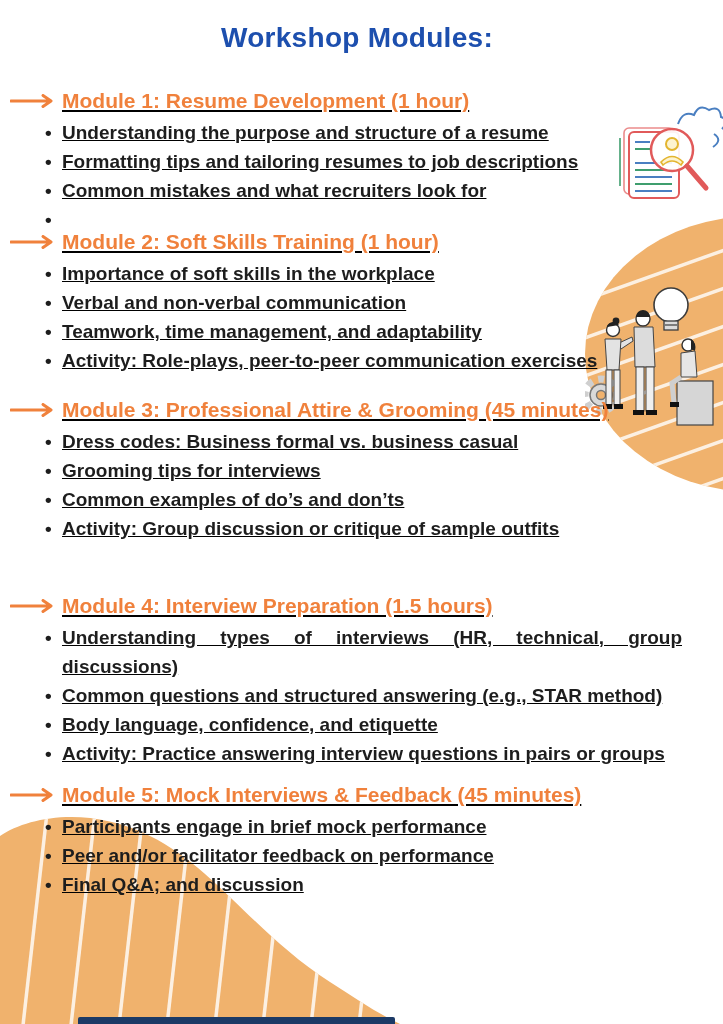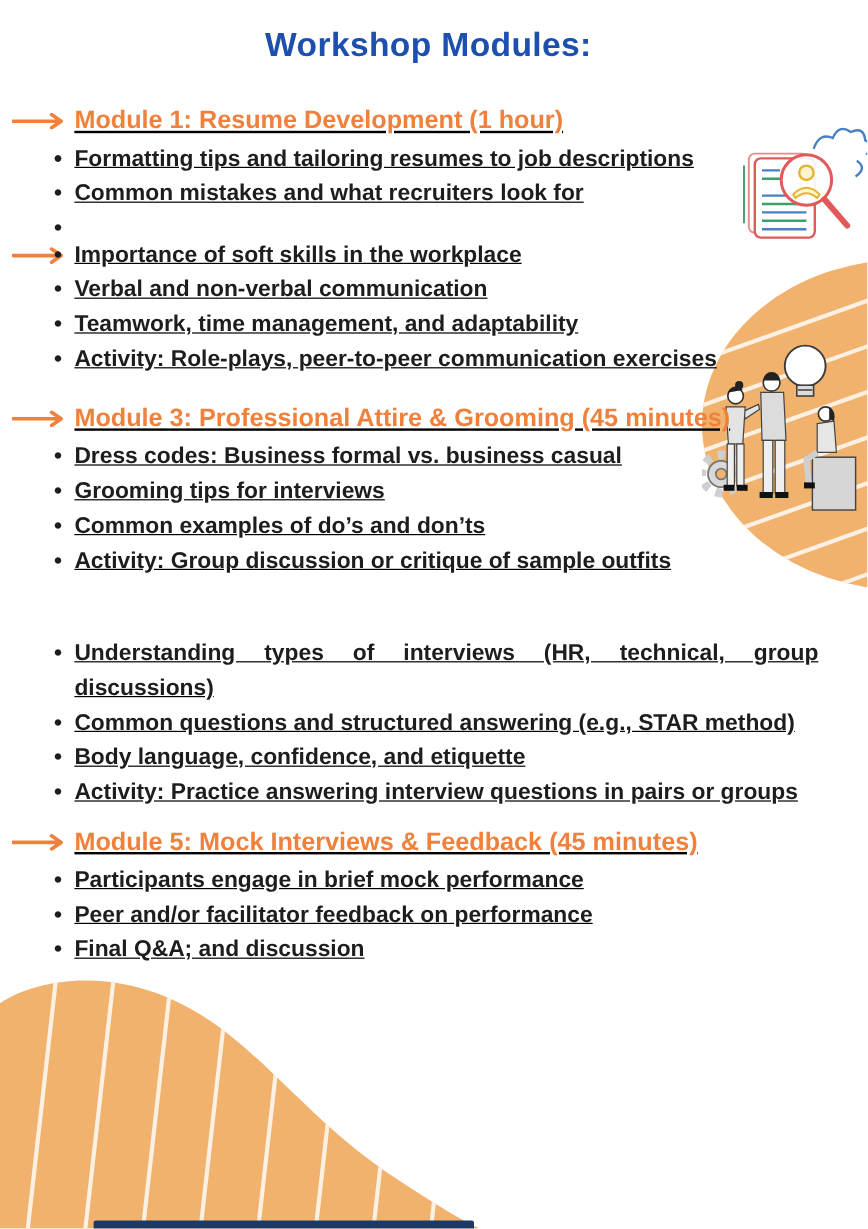--- a/index.html
+++ b/index.html
@@ -152,31 +152,32 @@
 
     <div class="modules">
 
       <div class="module m1">
         <div class="mod-heading">
           <svg class="arrow" width="48" height="14" viewBox="0 0 48 14">
             <path d="M1 7 H40 M33 1.5 L41 7 L33 12.5" fill="none" stroke="#f0813c" stroke-width="3" stroke-linecap="round" stroke-linejoin="round"></path>
           </svg>
           <span>Module 1: Resume Development (1 hour)</span>
         </div>
-        <div class="bullet"><span class="dot">•</span></div>
+        <div class="bullet"><span class="dot">•</span><span>Understanding the purpose and structure of a resume</span></div>
         <div class="bullet"><span class="dot">•</span><span>Formatting tips and tailoring resumes to job descriptions</span></div>
         <div class="bullet"><span class="dot">•</span><span>Common mistakes and what recruiters look for</span></div>
         <div class="bullet"><span class="dot">•</span></div>
       </div>
 
       <div class="module m2">
         <div class="mod-heading">
           <svg class="arrow" width="48" height="14" viewBox="0 0 48 14">
             <path d="M1 7 H40 M33 1.5 L41 7 L33 12.5" fill="none" stroke="#f0813c" stroke-width="3" stroke-linecap="round" stroke-linejoin="round"></path>
           </svg>
+          <span>Module 2: Soft Skills Training (1 hour)</span>
         </div>
         <div class="bullet"><span class="dot">•</span><span>Importance of soft skills in the workplace</span></div>
         <div class="bullet"><span class="dot">•</span><span>Verbal and non-verbal communication</span></div>
         <div class="bullet"><span class="dot">•</span><span>Teamwork, time management, and adaptability</span></div>
         <div class="bullet"><span class="dot">•</span><span>Activity: Role-plays, peer-to-peer communication exercises</span></div>
       </div>
 
       <div class="module m3">
         <div class="mod-heading">
           <svg class="arrow" width="48" height="14" viewBox="0 0 48 14">
@@ -184,20 +185,26 @@
           </svg>
           <span>Module 3: Professional Attire &amp; Grooming (45 minutes)</span>
         </div>
         <div class="bullet"><span class="dot">•</span><span>Dress codes: Business formal vs. business casual</span></div>
         <div class="bullet"><span class="dot">•</span><span>Grooming tips for interviews</span></div>
         <div class="bullet"><span class="dot">•</span><span>Common examples of do’s and don’ts</span></div>
         <div class="bullet"><span class="dot">•</span><span>Activity: Group discussion or critique of sample outfits</span></div>
       </div>
 
       <div class="module m4">
+        <div class="mod-heading">
+          <svg class="arrow" width="48" height="14" viewBox="0 0 48 14">
+            <path d="M1 7 H40 M33 1.5 L41 7 L33 12.5" fill="none" stroke="#f0813c" stroke-width="3" stroke-linecap="round" stroke-linejoin="round"></path>
+          </svg>
+          <span>Module 4: Interview Preparation (1.5 hours)</span>
+        </div>
         <div class="bullet"><span class="dot">•</span><span>Understanding types of interviews (HR, technical, group discussions)</span></div>
         <div class="bullet"><span class="dot">•</span><span>Common questions and structured answering (e.g., STAR method)</span></div>
         <div class="bullet"><span class="dot">•</span><span>Body language, confidence, and etiquette</span></div>
         <div class="bullet"><span class="dot">•</span><span>Activity: Practice answering interview questions in pairs or groups</span></div>
       </div>
 
       <div class="module m5">
         <div class="mod-heading">
           <svg class="arrow" width="48" height="14" viewBox="0 0 48 14">
             <path d="M1 7 H40 M33 1.5 L41 7 L33 12.5" fill="none" stroke="#f0813c" stroke-width="3" stroke-linecap="round" stroke-linejoin="round"></path>

